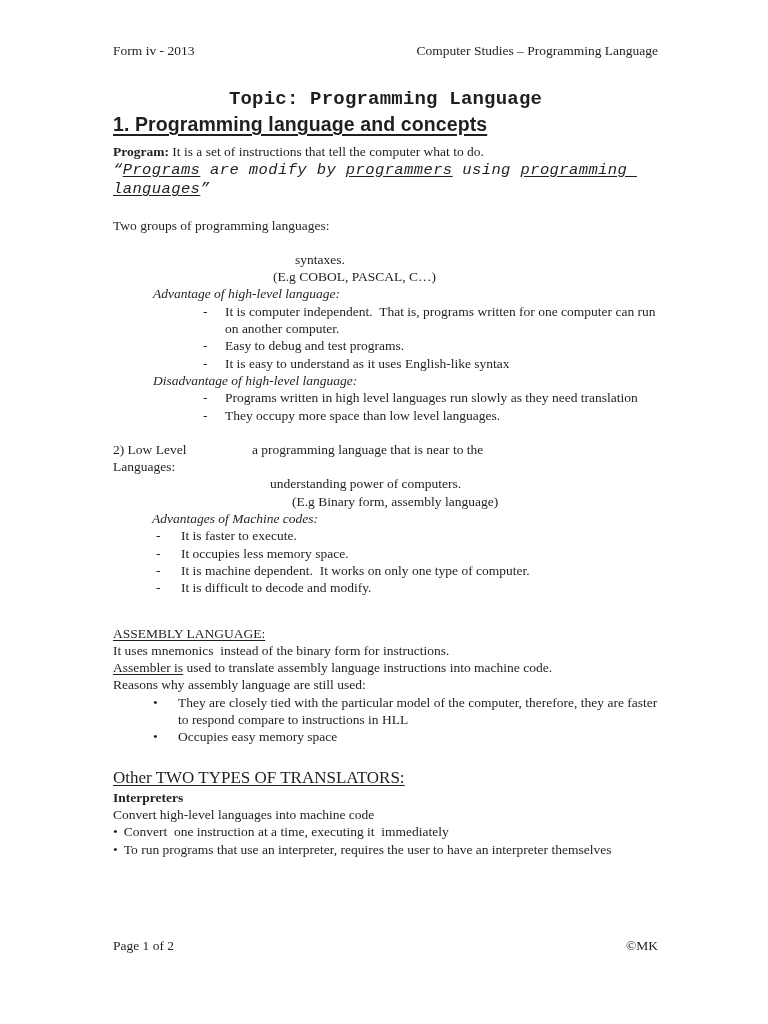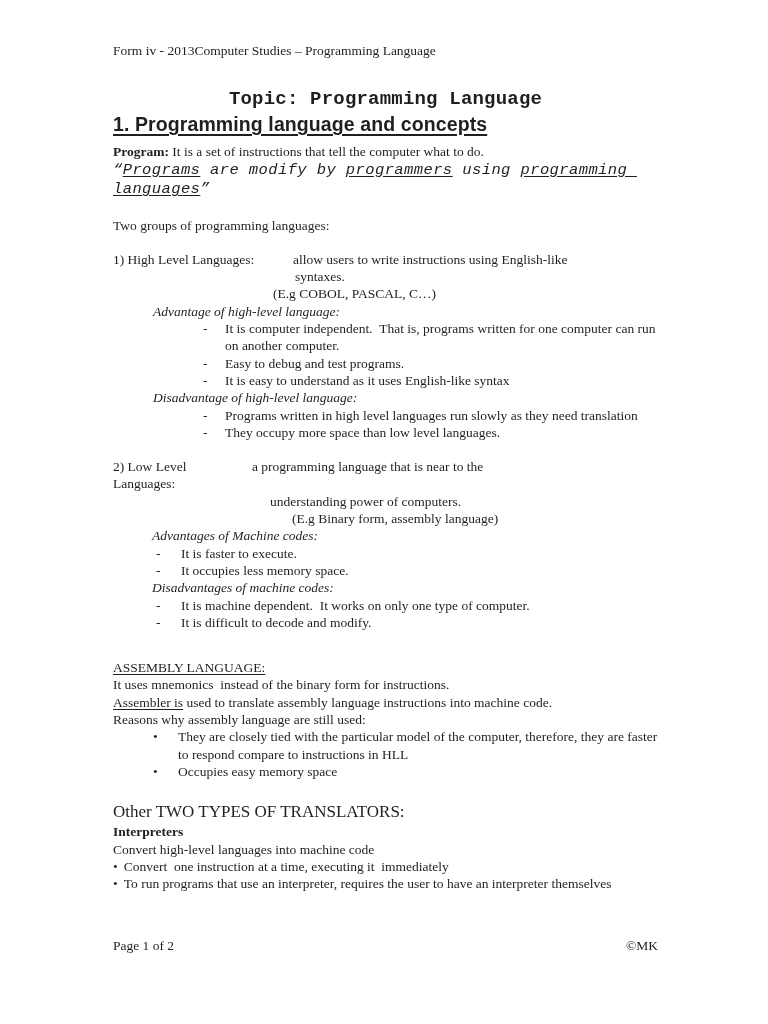--- a/index.html
+++ b/index.html
@@ -10,21 +10,21 @@
     background:#ffffff;
     color:#1f1f1f;
     font-family:"Liberation Serif", serif;
     font-size:13.5px;
     line-height:17.3px;
     padding:42px 110px 70px 113px;
     display:flex;flex-direction:column;
     overflow:hidden;
   }
   .t{white-space:pre-wrap;}
-  .hdr{display:flex;}
+  .hdr{display:flex;justify-content:space-between;}
   .topic{
     font-family:"Liberation Mono", monospace;
     font-weight:700;font-size:19px;line-height:24px;
     text-align:center;margin-top:28px;letter-spacing:.2px;
   }
   .h1{
     font-family:"Liberation Sans", sans-serif;
     font-weight:700;font-size:19.5px;line-height:26px;
     text-decoration:underline;text-decoration-thickness:2px;text-underline-offset:3px;
     margin-bottom:6px;letter-spacing:.1px;
@@ -52,21 +52,21 @@
   .it-title-b{padding-left:39px;font-style:italic;}
   .dashrow-a{display:flex;padding-left:90px;}
   .dashrow-a .mk{width:22px;flex:none;}
   .dashrow-b{display:flex;padding-left:43px;}
   .dashrow-b .mk{width:25px;flex:none;}
   .bullrow{display:flex;padding-left:40px;}
   .bullrow .mk{width:25px;flex:none;}
   .asm-title{text-decoration:underline;text-underline-offset:2px;}
   .tr-title{
     font-size:17px;line-height:23px;
-    text-underline-offset:2px;
+    text-decoration:underline;text-underline-offset:2px;
   }
   .bold-line{font-weight:700;}
   .inline-bullet .mk{padding-right:6px;}
   .footer{display:flex;justify-content:space-between;margin-top:auto;}
 </style>
 </head>
 <body>
 
 <div class="page">
 
@@ -87,24 +87,20 @@
     <span>“</span><span class="u">Programs</span><span> are modify by </span><span class="u">programmers</span><span> using </span><span class="u">programming </span>
   </div>
   <div class="quote">
     <span class="u">languages</span><span>”</span>
   </div>
 
   <div class="sp17"></div>
   <div class="t">Two groups of programming languages:</div>
   <div class="sp17"></div>
 
-  <div class="row">
-    <span class="lblA t">1) High Level Languages:</span>
-    <span class="rtext t">allow users to write instructions using English-like</span>
-  </div>
   <div class="hll-l2 t">syntaxes.</div>
   <div class="hll-l3 t">(E.g COBOL, PASCAL, C…)</div>
   <div class="it-title-a t">Advantage of high-level language:</div>
   <div class="dashrow-a">
     <span class="mk">-</span>
     <span class="rtext t">It is computer independent.  That is, programs written for one computer can run on another computer.</span>
   </div>
   <div class="dashrow-a">
     <span class="mk">-</span>
     <span class="rtext t">Easy to debug and test programs.</span>
@@ -133,21 +129,20 @@
   <div class="lll-l3 t">(E.g Binary form, assembly language)</div>
   <div class="it-title-b t">Advantages of Machine codes:</div>
   <div class="dashrow-b">
     <span class="mk">-</span>
     <span class="rtext t">It is faster to execute.</span>
   </div>
   <div class="dashrow-b">
     <span class="mk">-</span>
     <span class="rtext t">It occupies less memory space.</span>
   </div>
-  <div class="it-title-b t">Disadvantages of machine codes:</div>
   <div class="dashrow-b">
     <span class="mk">-</span>
     <span class="rtext t">It is machine dependent.  It works on only one type of computer.</span>
   </div>
   <div class="dashrow-b">
     <span class="mk">-</span>
     <span class="rtext t">It is difficult to decode and modify.</span>
   </div>
 
   <div class="sp28"></div>

